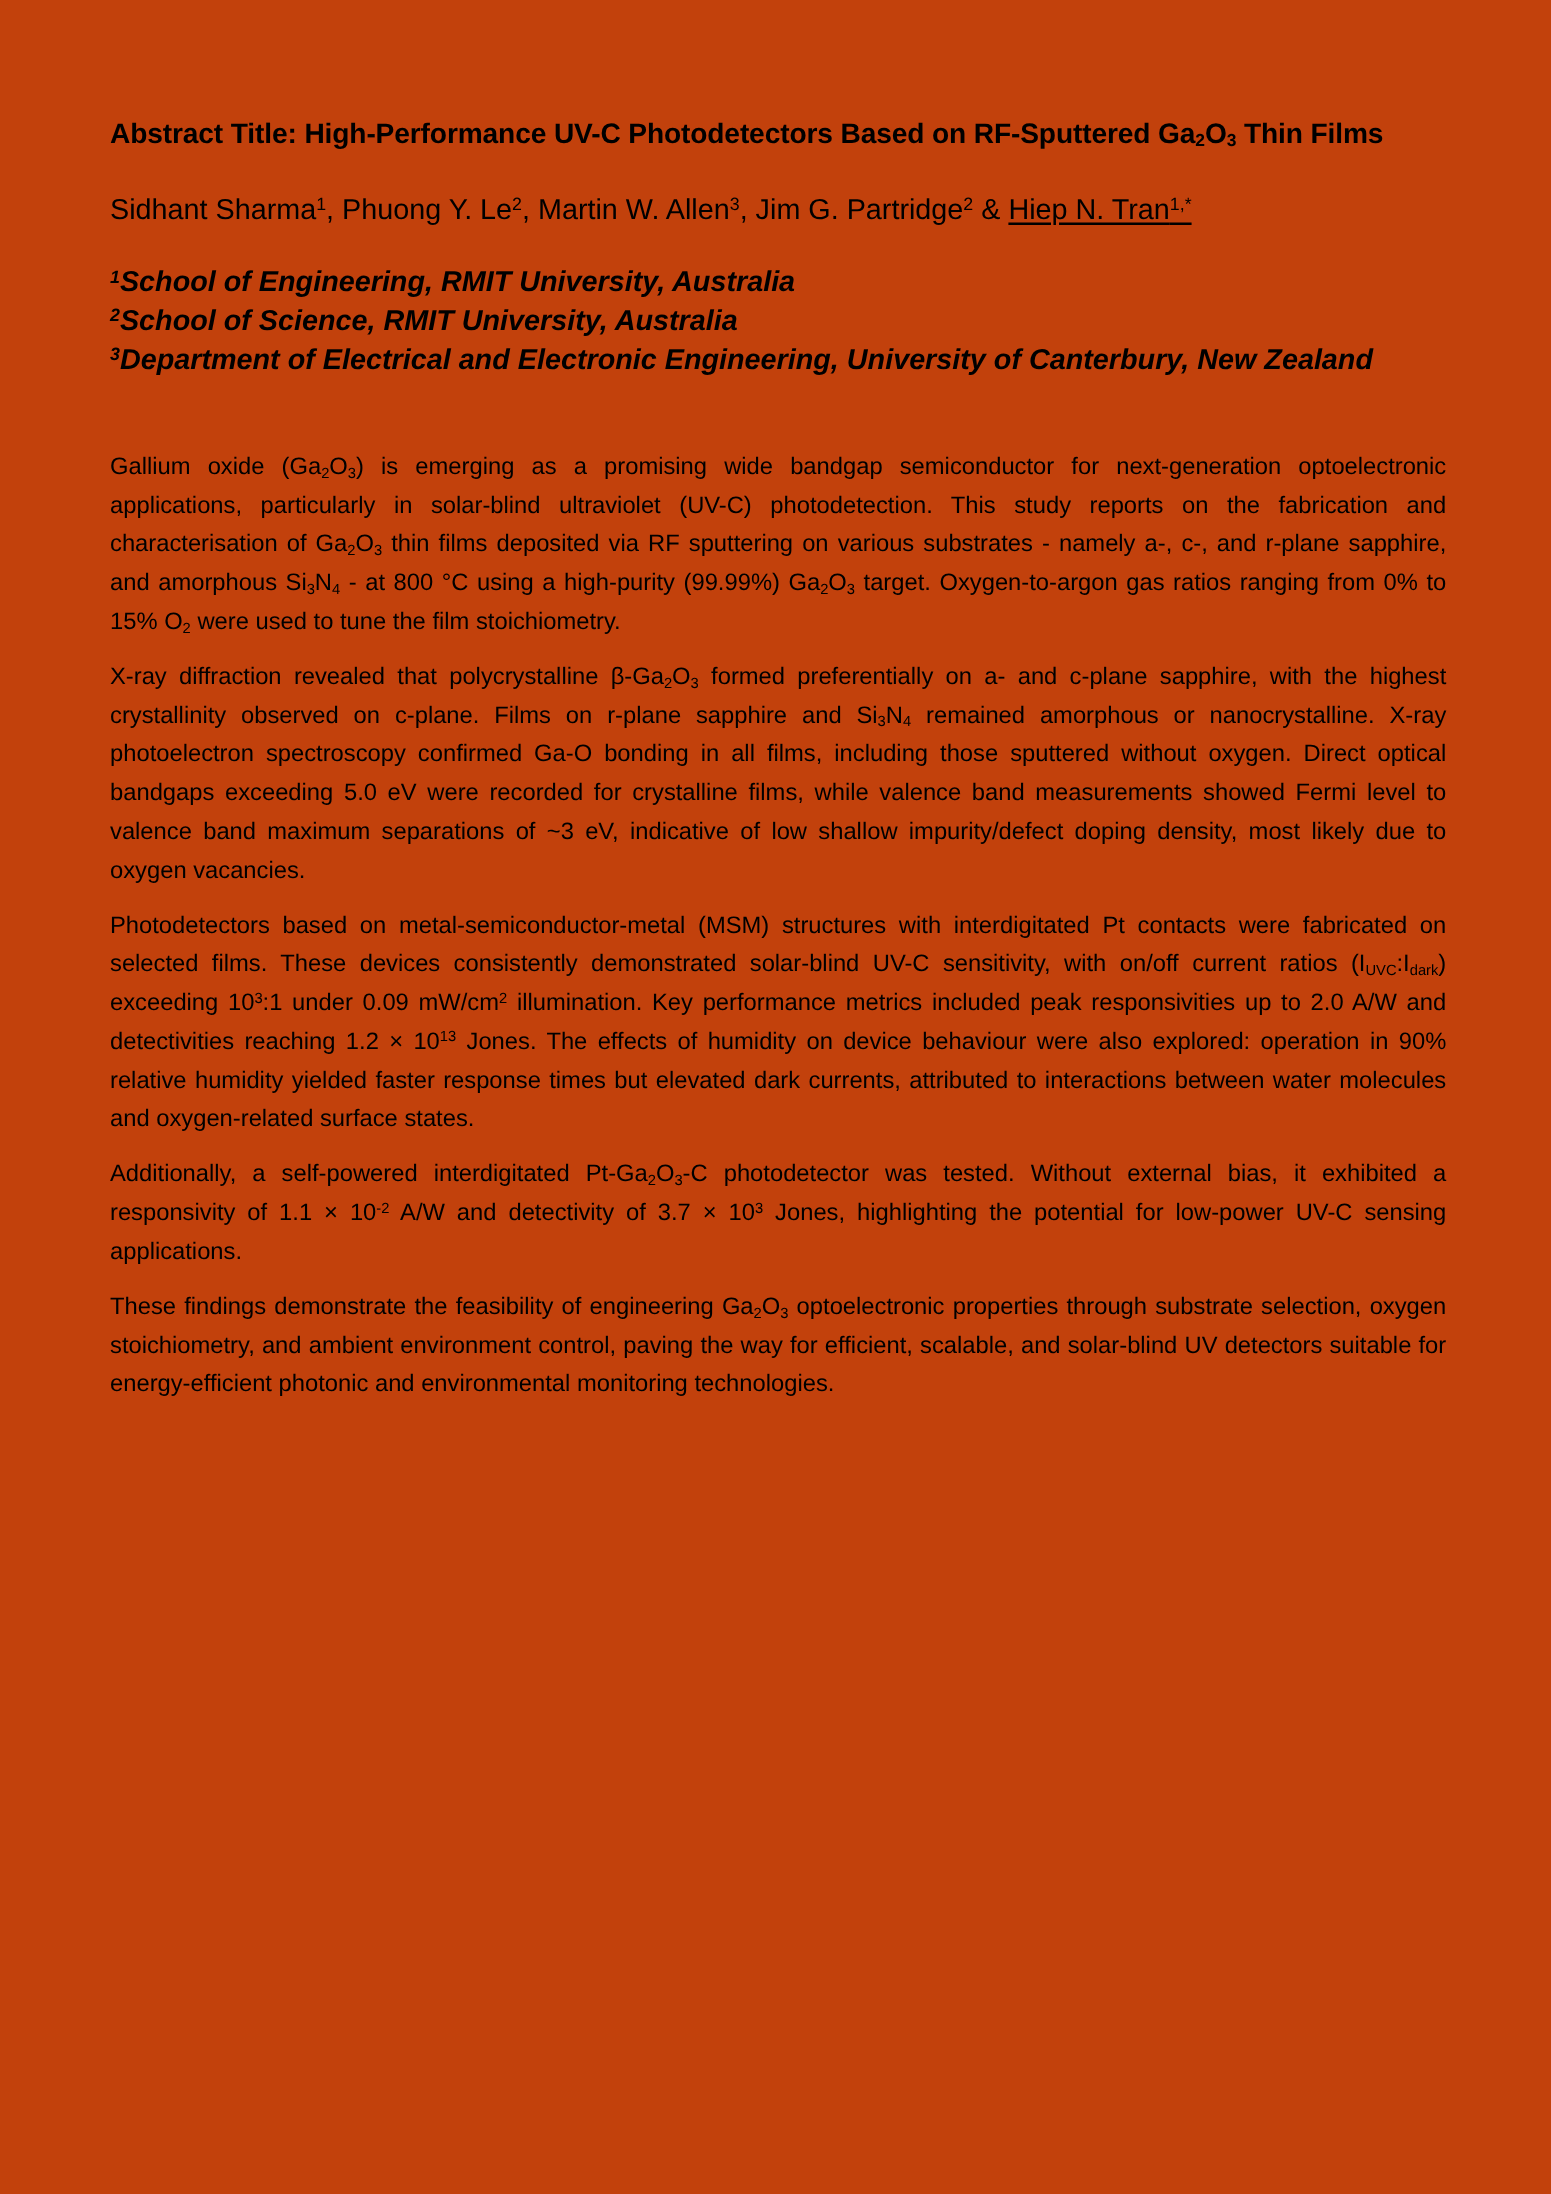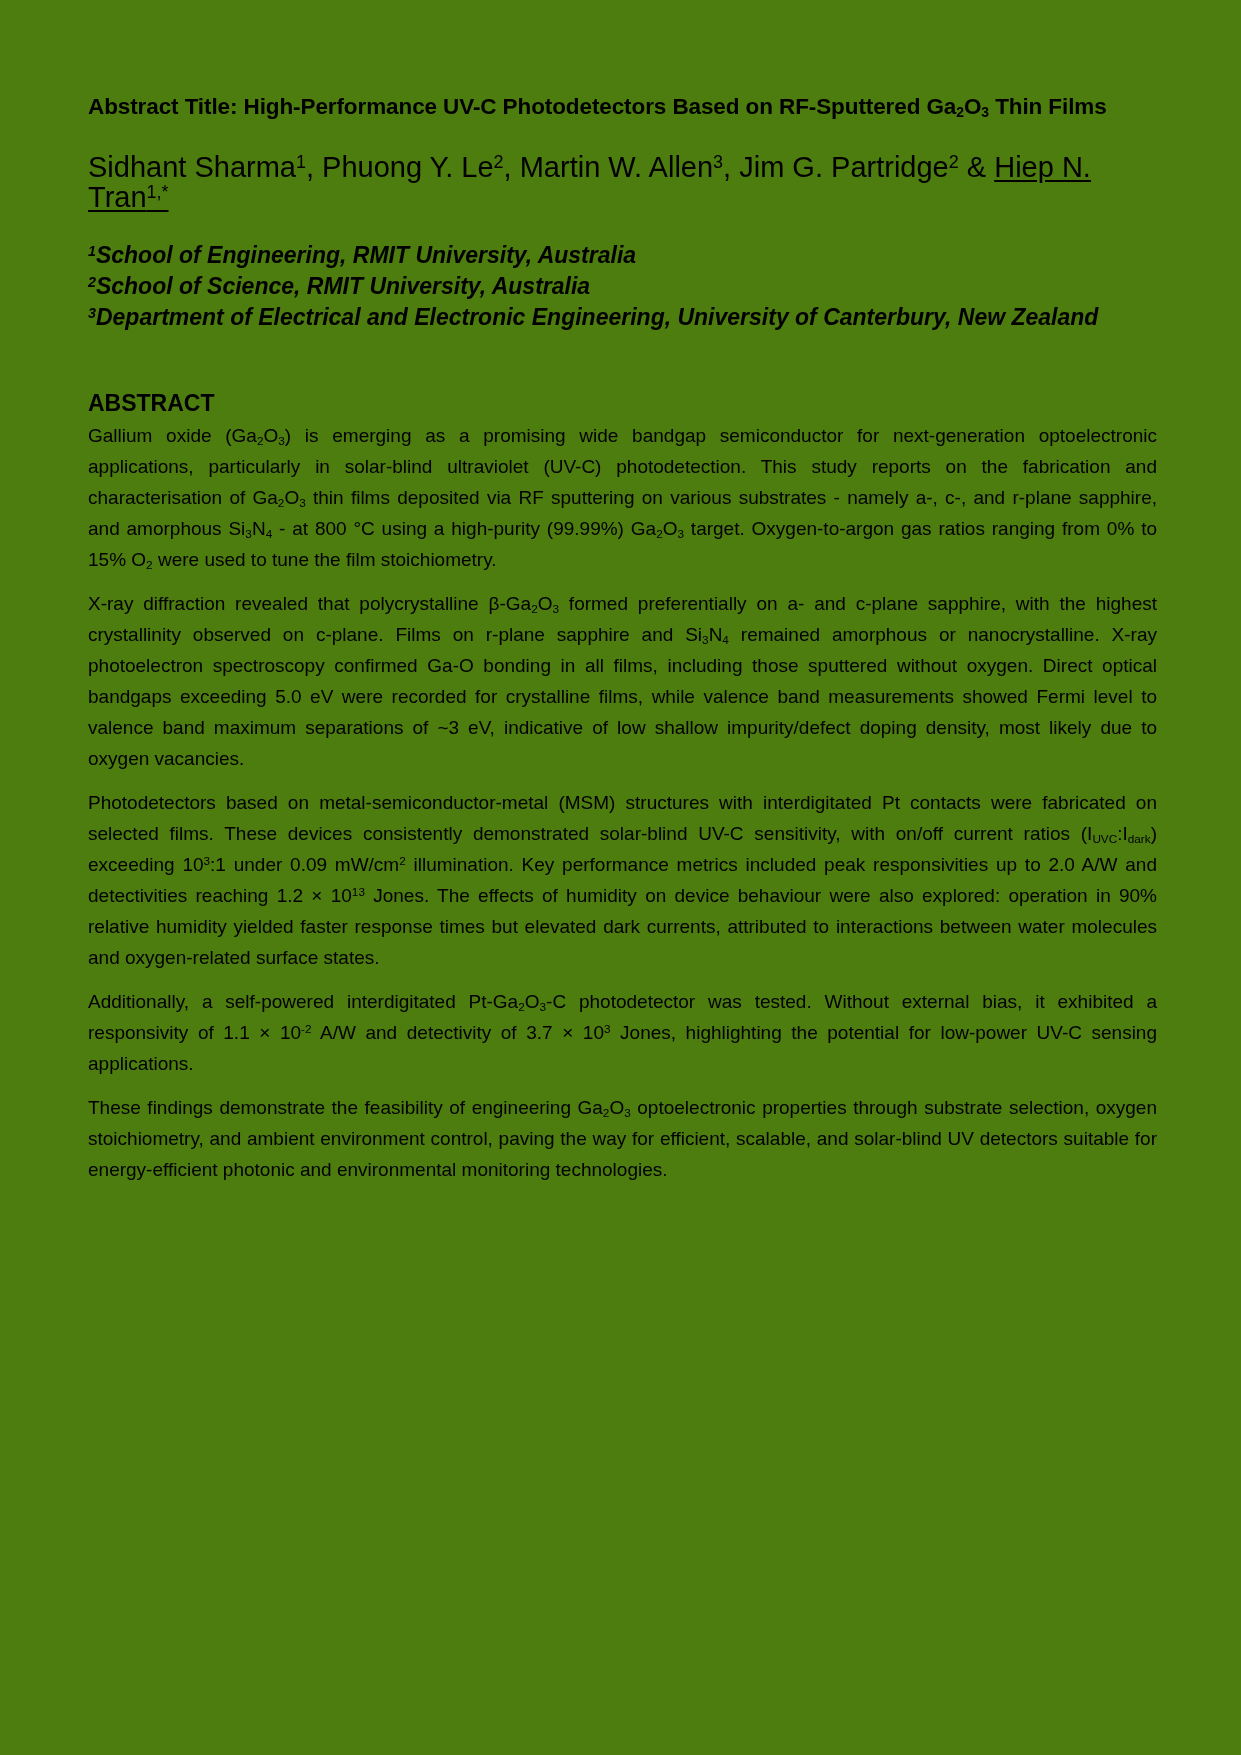--- a/index.html
+++ b/index.html
@@ -4,37 +4,37 @@
 <style>
   html, body {
     margin: 0;
     padding: 0;
     background: #ffffff;
   }
   .page {
     position: relative;
     width: 1241px;
     height: 1755px;
-    background: #4d7c0f;
+    background: #c2410c;
     color: #000000;
     box-sizing: border-box;
     padding: 92px 84px 0 88px;
     font-family: "Liberation Sans", sans-serif;
     overflow: hidden;
   }
   .title {
     font-size: 22.5px;
     font-weight: bold;
     line-height: 30px;
     margin: 0 0 30px 0;
     white-space: nowrap;
     letter-spacing: -0.1px;
   }
   .authors {
-    font-size: 29px;
+    font-size: 23px;
     line-height: 30px;
     margin: 0 0 28px 0;
   }
   .affiliations {
     margin: 0 0 55px 0;
   }
   .aff {
     font-size: 23px;
     font-style: italic;
     line-height: 31px;
@@ -69,21 +69,20 @@
   <h1 class="title">Abstract Title: High-Performance UV-C Photodetectors Based on RF-Sputtered Ga<sub>2</sub>O<sub>3</sub> Thin Films</h1>
 
   <p class="authors">Sidhant Sharma<sup>1</sup>, Phuong Y. Le<sup>2</sup>, Martin W. Allen<sup>3</sup>, Jim G. Partridge<sup>2</sup> &amp; <u>Hiep N. Tran<sup>1,*</sup></u></p>
 
   <div class="affiliations">
     <p class="aff"><sup>1</sup>School of Engineering, RMIT University, Australia</p>
     <p class="aff"><sup>2</sup>School of Science, RMIT University, Australia</p>
     <p class="aff"><sup>3</sup>Department of Electrical and Electronic Engineering, University of Canterbury, New Zealand</p>
   </div>
 
-  <h2 class="abstract-heading">ABSTRACT</h2>
 
   <p class="body-para">Gallium oxide (Ga<sub>2</sub>O<sub>3</sub>) is emerging as a promising wide bandgap semiconductor for next-generation optoelectronic applications, particularly in solar-blind ultraviolet (UV-C) photodetection. This study reports on the fabrication and characterisation of Ga<sub>2</sub>O<sub>3</sub> thin films deposited via RF sputtering on various substrates - namely a-, c-, and r-plane sapphire, and amorphous Si<sub>3</sub>N<sub>4</sub> - at 800 °C using a high-purity (99.99%) Ga<sub>2</sub>O<sub>3</sub> target. Oxygen-to-argon gas ratios ranging from 0% to 15% O<sub>2</sub> were used to tune the film stoichiometry.</p>
 
   <p class="body-para">X-ray diffraction revealed that polycrystalline β-Ga<sub>2</sub>O<sub>3</sub> formed preferentially on a- and c-plane sapphire, with the highest crystallinity observed on c-plane. Films on r-plane sapphire and Si<sub>3</sub>N<sub>4</sub> remained amorphous or nanocrystalline. X-ray photoelectron spectroscopy confirmed Ga-O bonding in all films, including those sputtered without oxygen. Direct optical bandgaps exceeding 5.0 eV were recorded for crystalline films, while valence band measurements showed Fermi level to valence band maximum separations of ~3 eV, indicative of low shallow impurity/defect doping density, most likely due to oxygen vacancies.</p>
 
   <p class="body-para">Photodetectors based on metal-semiconductor-metal (MSM) structures with interdigitated Pt contacts were fabricated on selected films. These devices consistently demonstrated solar-blind UV-C sensitivity, with on/off current ratios (I<sub>UVC</sub>:I<sub>dark</sub>) exceeding 10<sup>3</sup>:1 under 0.09 mW/cm<sup>2</sup> illumination. Key performance metrics included peak responsivities up to 2.0 A/W and detectivities reaching 1.2 × 10<sup>13</sup> Jones. The effects of humidity on device behaviour were also explored: operation in 90% relative humidity yielded faster response times but elevated dark currents, attributed to interactions between water molecules and oxygen-related surface states.</p>
 
   <p class="body-para">Additionally, a self-powered interdigitated Pt-Ga<sub>2</sub>O<sub>3</sub>-C photodetector was tested. Without external bias, it exhibited a responsivity of 1.1 × 10<sup>-2</sup> A/W and detectivity of 3.7 × 10<sup>3</sup> Jones, highlighting the potential for low-power UV-C sensing applications.</p>
 
   <p class="body-para">These findings demonstrate the feasibility of engineering Ga<sub>2</sub>O<sub>3</sub> optoelectronic properties through substrate selection, oxygen stoichiometry, and ambient environment control, paving the way for efficient, scalable, and solar-blind UV detectors suitable for energy-efficient photonic and environmental monitoring technologies.</p>

